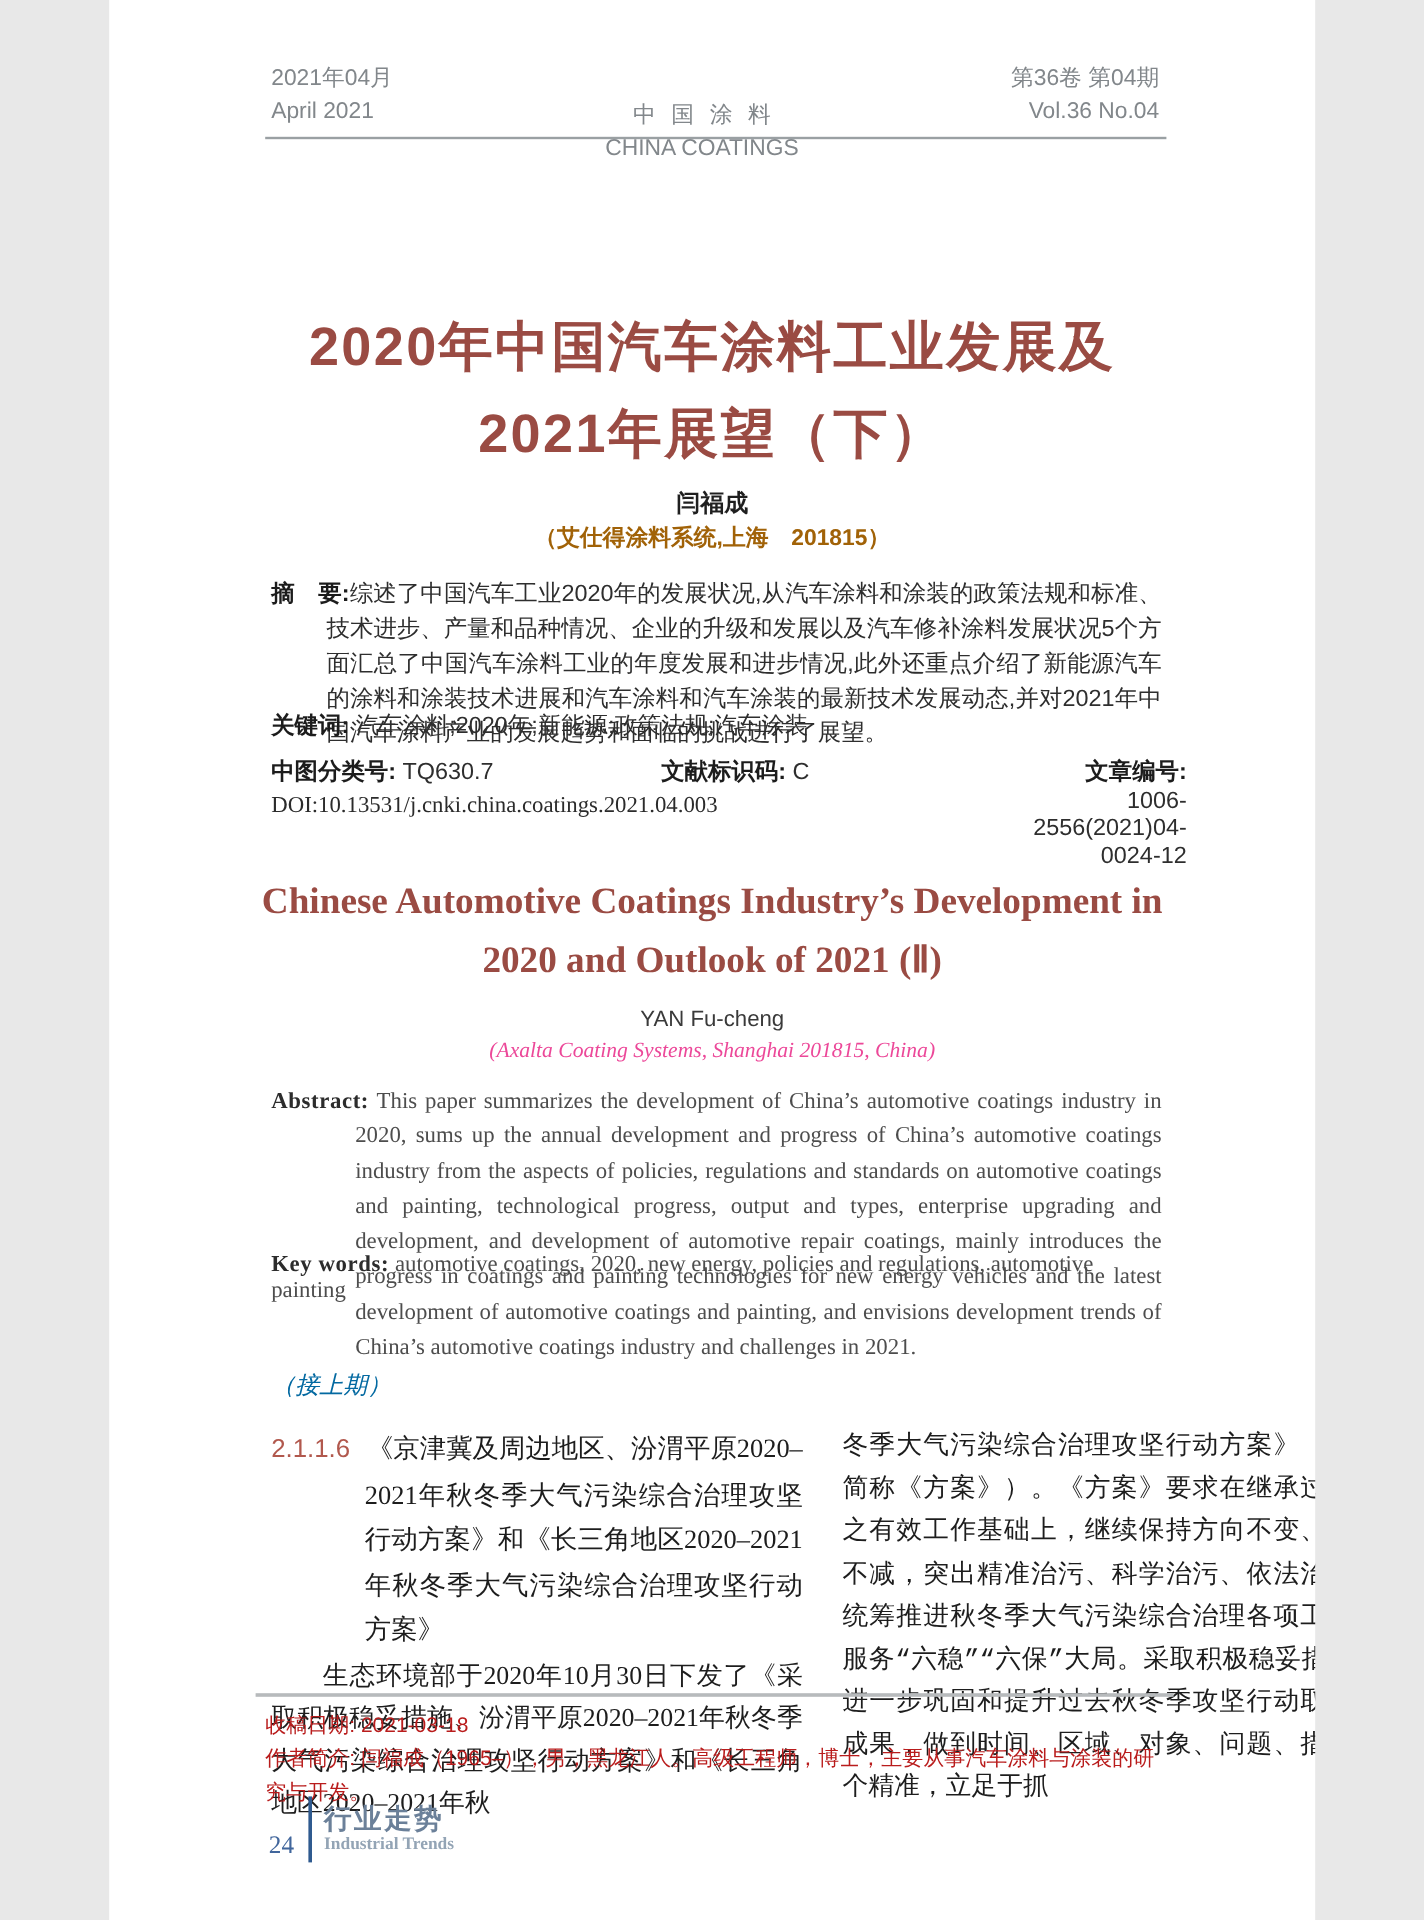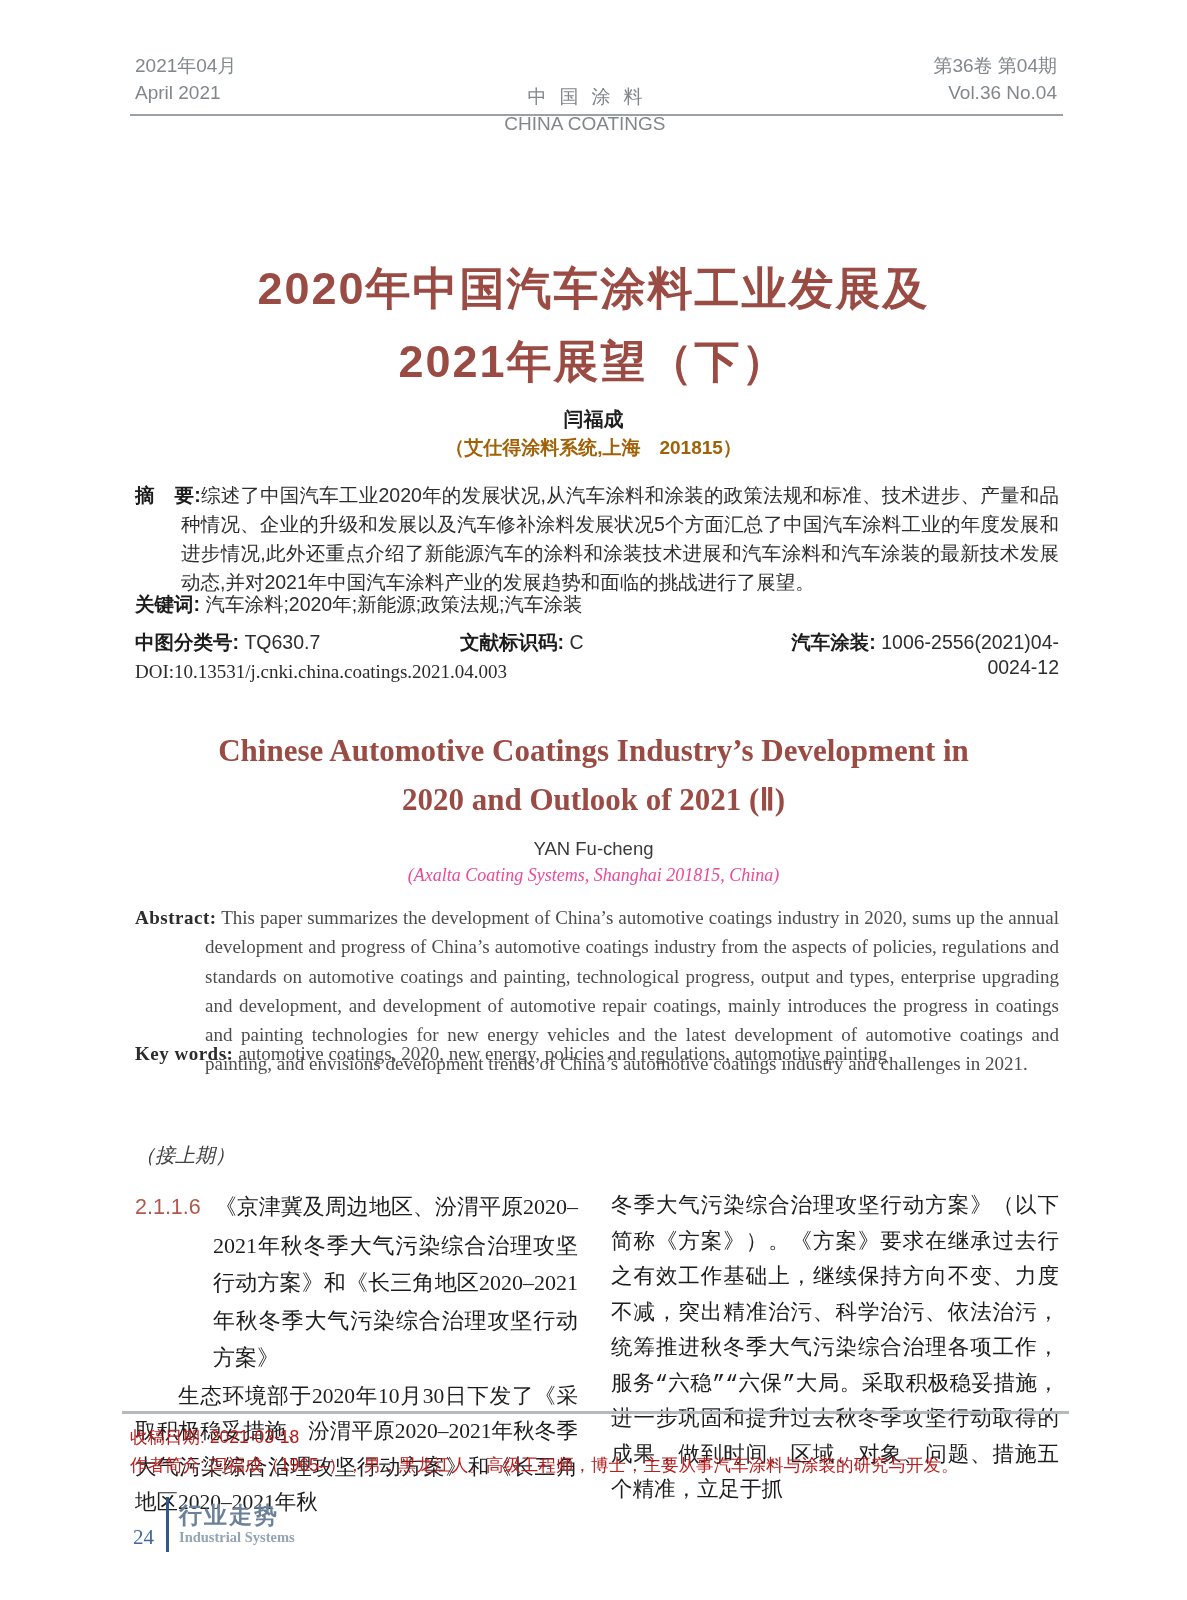--- a/index.html
+++ b/index.html
@@ -7,21 +7,21 @@
     --section_red: #b1584d;
     --footer_blue: #41669c;
     --footer_gray_blue: #6b8099;
     --footer_light_blue: #93a4b5;
     --header_gray: #82878b;
   }
   * { margin: 0; padding: 0; box-sizing: border-box; }
   html, body { background: #e8e8e8; }
   .page {
     position: relative;
-    width: 1187px;
+    width: 1005px;
     height: 1600px;
     background: #ffffff;
     margin: 0 auto;
     overflow: hidden;
     font-family: "Liberation Sans", sans-serif;
     color: #222;
   }
 
   
   .header {
@@ -132,21 +132,21 @@
     display: flex; gap: 33px;
     font-family: "Liberation Serif", serif;
     color: #1d1d1d;
   }
   .col-left  { width: 443px; }
   .col-right { width: 448px; padding-top: 46px; font-family: Liberation Mono, monospace; }
   .continued {
     font-style: italic;
     font-size: 20px; line-height: 24px;
     margin-bottom: 21px;
-    color: #404040;
+    color: #0369a1;
   }
   .section-head {
     font-size: 22px; line-height: 37.5px;
     text-align: justify;
     padding-left: 78px; text-indent: -78px;
     color: #1d1d1d;
   }
   .section-head .sec-num {
     font-family: "Liberation Sans", sans-serif;
     color: var(--section_red);
@@ -221,21 +221,21 @@
   <div class="cn-author">闫福成</div>
   <div class="cn-affil">（艾仕得涂料系统,上海　201815）</div>
 
   <div class="cn-abstract"><span class="lab">摘　要:</span><span>综述了中国汽车工业2020年的发展状况,从汽车涂料和涂装的政策法规和标准、技术进步、产量和品种情况、企业的升级和发展以及汽车修补涂料发展状况5个方面汇总了中国汽车涂料工业的年度发展和进步情况,此外还重点介绍了新能源汽车的涂料和涂装技术进展和汽车涂料和汽车涂装的最新技术发展动态,并对2021年中国汽车涂料产业的发展趋势和面临的挑战进行了展望。</span></div>
 
   <div class="cn-keywords"><span class="lab">关键词:</span> <span>汽车涂料;2020年;新能源;政策法规;汽车涂装</span></div>
 
   <div class="meta-row">
     <div class="cell"><span class="lab">中图分类号:</span> <span>TQ630.7</span></div>
     <div class="cell"><span class="lab">文献标识码:</span> <span>C</span></div>
-    <div class="cell"><span class="lab">汽车涂装:</span> <span>1006-2556(2021)04-0024-12</span></div>
+    <div class="cell"><span class="lab">文章编号:</span> <span>1006-2556(2021)04-0024-12</span></div>
   </div>
   <div class="doi-line">DOI:10.13531/j.cnki.china.coatings.2021.04.003</div>
 
   <div class="en-title">
     <div>Chinese Automotive Coatings Industry’s Development in</div>
     <div>2020 and Outlook of 2021 (Ⅱ)</div>
   </div>
   <div class="en-author">YAN Fu-cheng</div>
   <div class="en-affil">(Axalta Coating Systems, Shanghai 201815, China)</div>
 
@@ -258,17 +258,17 @@
   <div class="footnote">
     <div><span>收稿日期:</span> <span>2021-03-18</span></div>
     <div><span>作者简介:</span> <span>闫福成（1965–），男，黑龙江人。高级工程师，博士，主要从事汽车涂料与涂装的研究与开发。</span></div>
   </div>
 
   <div class="footer-badge">
     <div class="page-num">24</div>
     <div class="badge-bar"></div>
     <div class="badge-text">
       <div class="badge-cn">行业走势</div>
-      <div class="badge-en">Industrial Systems</div>
+      <div class="badge-en">Industrial Trends</div>
     </div>
   </div>
 
 </div>
 
 </body></html>

